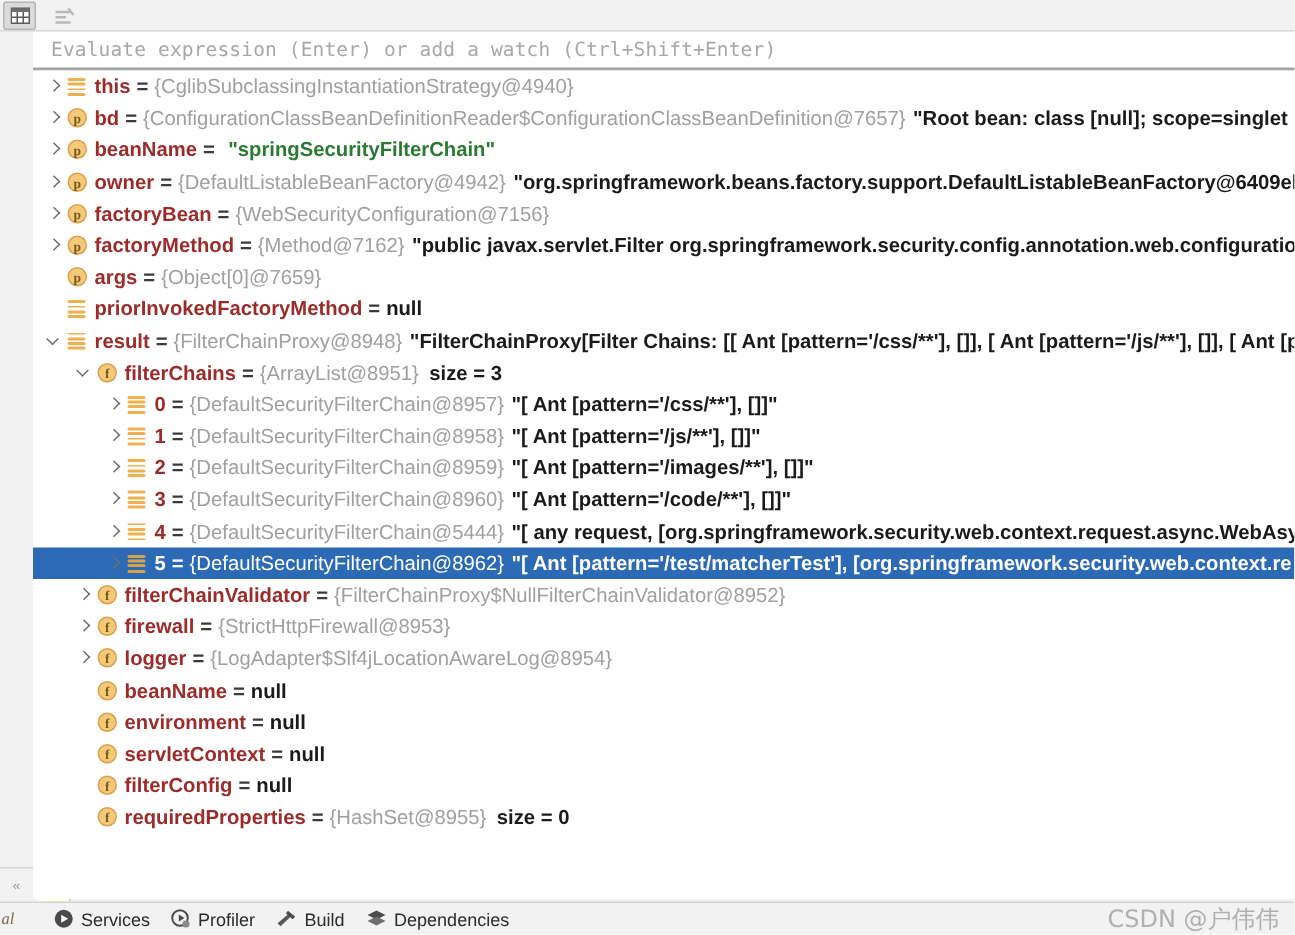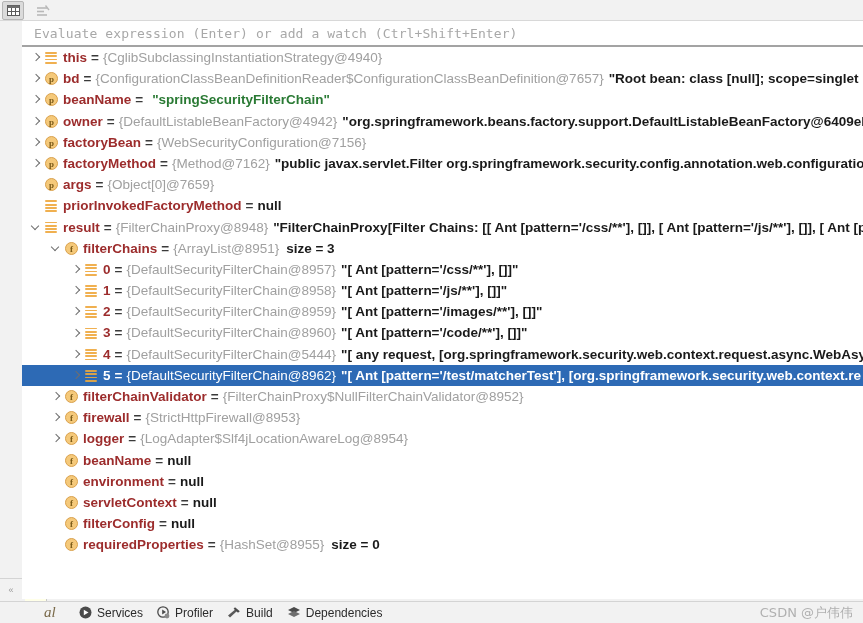--- a/index.html
+++ b/index.html
@@ -90,21 +90,21 @@
     background: #fff;
     overflow: hidden;
   }
   .row {
     position: relative;
     height: 21.2px;
     line-height: 21.2px;
     white-space: nowrap;
     font-size: 13.5px;
     display: flex;
-    align-items: center;
+    align-items: flex-start;
     overflow: hidden;
   }
   .row.selected { background: #2d6ab5; }
   .row.selected .name,
   .row.selected .eq,
   .row.selected .type,
   .row.selected .val,
   .row.selected .sizev,
   .row.selected .strval { color: #ffffff; }
   .row.selected .arrow { border-color: #ffffff; }
@@ -184,32 +184,31 @@
     position: absolute; left: 0; top: 601px;
     width: 863px; height: 22px;
     background: #f2f2f2;
     border-top: 1px solid #d4d4d4;
     display: flex; align-items: center;
     font-size: 12px; color: #2b2b2b;
   }
   .sb-left-frag {
     font-family: "Liberation Serif", serif;
     font-style: italic;
-    font-size: 15px;
+    font-size: 11px;
     color: #7a6a4a;
     padding-left: 1px;
     width: 22px;
-    margin-left: 43px;
   }
   .sb-item { display: flex; align-items: flex-start; margin-left: 14px; }
   .sb-item .lbl { margin-left: 5px; }
   .watermark {
     position: absolute; right: 10px; top: 0;
     height: 22px; line-height: 22px;
-    font-size: 13px; color: #b0b0b0;
+    font-size: 16px; color: #b0b0b0;
     font-family: "DejaVu Sans", sans-serif;
   }
   .hscroll-track {
     position: absolute; left: 22px; top: 592px;
     width: 841px; height: 7px;
     background: #fff;
   }
 </style>
 </head>
 <body>

